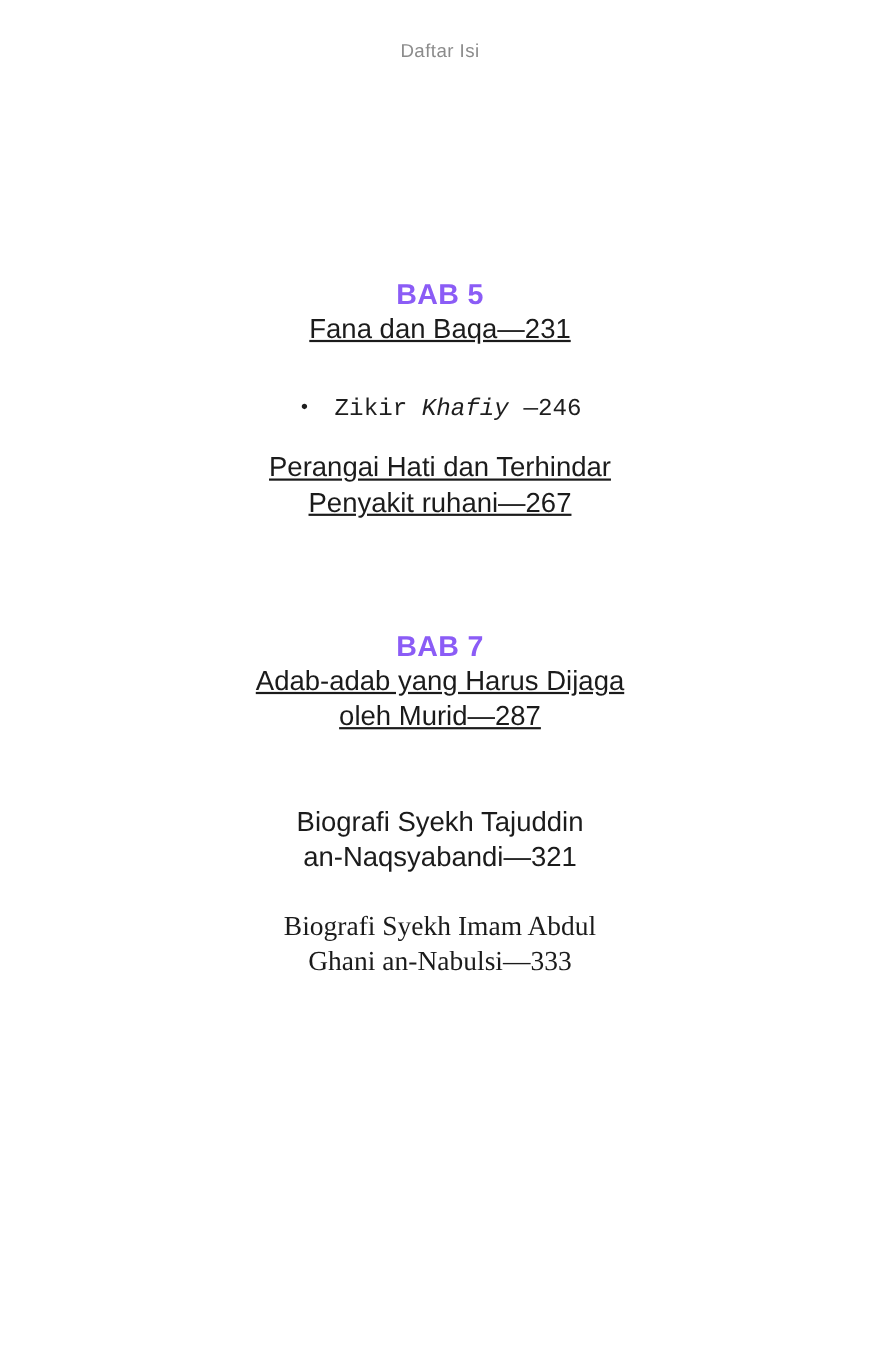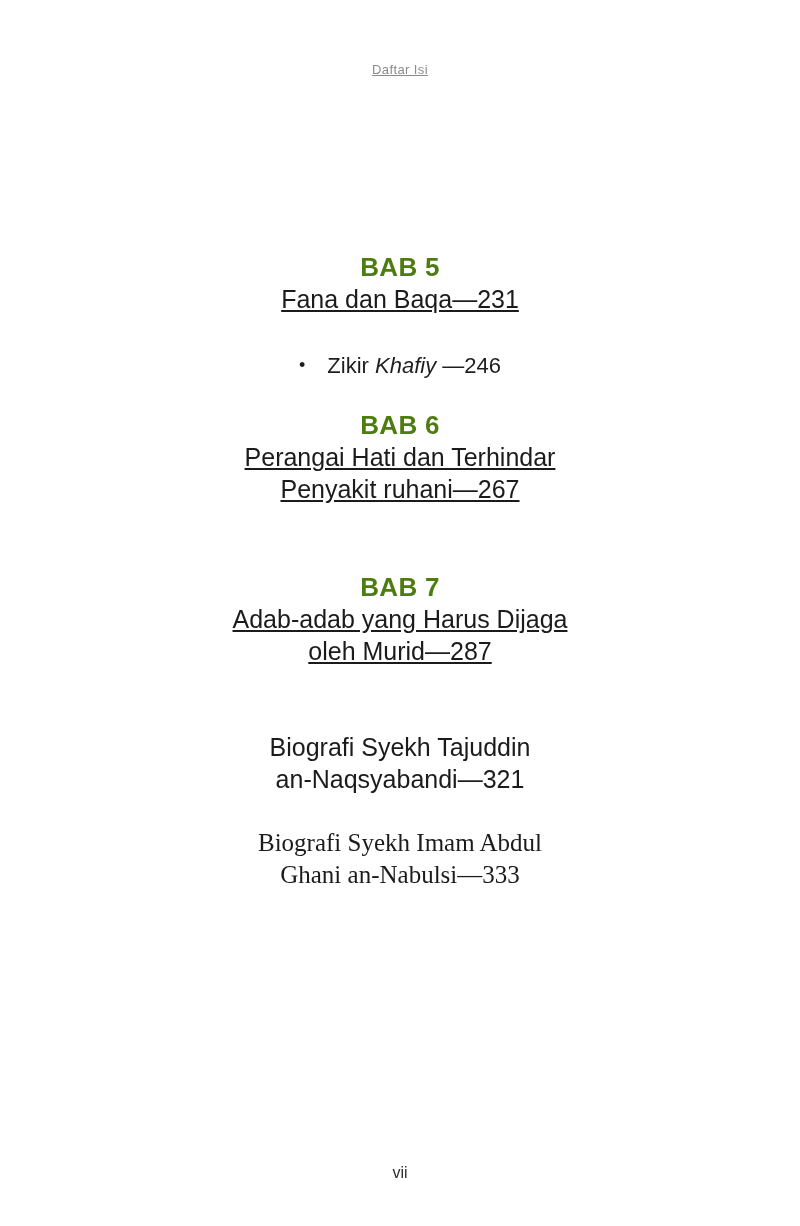--- a/index.html
+++ b/index.html
@@ -12,47 +12,46 @@
     font-family: "Liberation Sans", sans-serif;
   }
   .line {
     position: absolute;
     left: 0;
     width: 100%;
     text-align: center;
     color: #1b1b1b;
   }
   .running-header {
-    top: 59px;
+    top: 36px;
     line-height: 22px;
-    font-size: 13px;
+    font-size: 17px;
     letter-spacing: 0.4px;
     color: #8b8b8b;
-    text-decoration: underline;
   }
   .chapter { position: absolute; left: 0; width: 100%; text-align: center; }
   .chapter .heading {
     font-size: 26px;
     font-weight: 700;
     line-height: 32px;
     letter-spacing: 0.3px;
-    color: #4d7c0f;
+    color: #8b5cf6;
   }
   .chapter .title-line {
     font-size: 25px;
     font-weight: 400;
     line-height: 32px;
     color: #1b1b1b;
     text-decoration: underline;
   }
   .chapter-bab5 { top: 251px; }
   .sub-item {
     top: 349px;
-    line-height: 32px;
-    font-family: Liberation Sans, sans-serif;
+    line-height: 44px;
+    font-family: Liberation Mono, monospace;
     font-size: 22px;
     color: #1e1e1e;
   }
   .sub-item .bullet {
     display: inline-block;
     margin-right: 22px;
     font-size: 18px;
     vertical-align: 2px;
   }
   .sub-item .ital { font-style: italic; }
@@ -82,36 +81,34 @@
   <div class="line running-header">Daftar Isi</div>
 
   <div class="chapter chapter-bab5">
     <div class="heading">BAB 5</div>
     <div class="title-line">Fana dan Baqa—231</div>
   </div>
 
   <div class="line sub-item"><span class="bullet">•</span><span>Zikir </span><span class="ital">Khafiy</span><span class="suffix"> —246</span></div>
 
   <div class="chapter chapter-bab6">
-    <div class="heading">BAB 6</div>
     <div class="title-line">Perangai Hati dan Terhindar</div>
     <div class="title-line">Penyakit ruhani—267</div>
   </div>
 
   <div class="chapter chapter-bab7">
     <div class="heading">BAB 7</div>
     <div class="title-line">Adab-adab yang Harus Dijaga</div>
     <div class="title-line">oleh Murid—287</div>
   </div>
 
   <div class="backmatter backmatter-1">
     <div class="title-line">Biografi Syekh Tajuddin</div>
     <div class="title-line">an-Naqsyabandi—321</div>
   </div>
 
   <div class="backmatter backmatter-2">
     <div class="title-line">Biografi Syekh Imam Abdul</div>
     <div class="title-line">Ghani an-Nabulsi—333</div>
   </div>
 
-  <div class="line page-number">vii</div>
 
 </div>
 
 </body></html>

